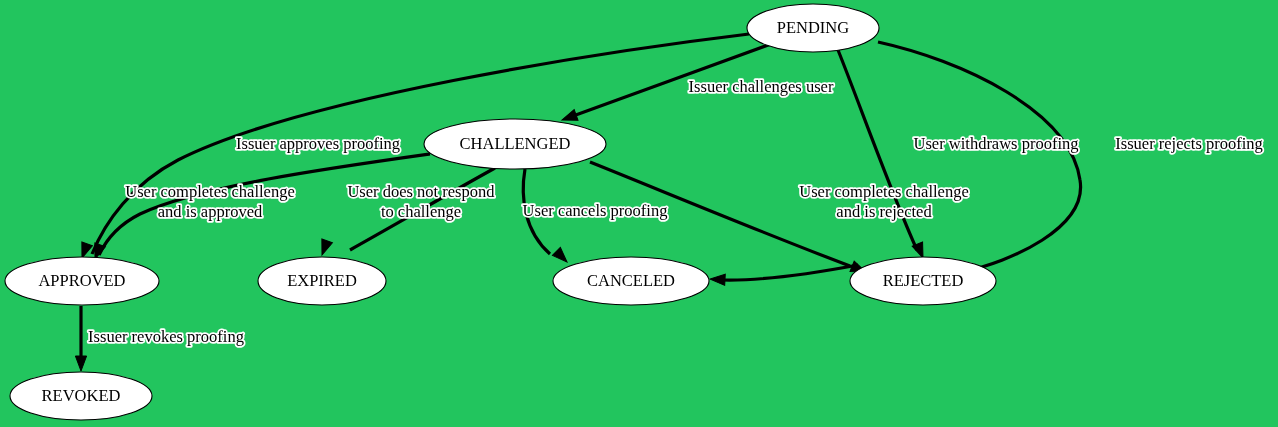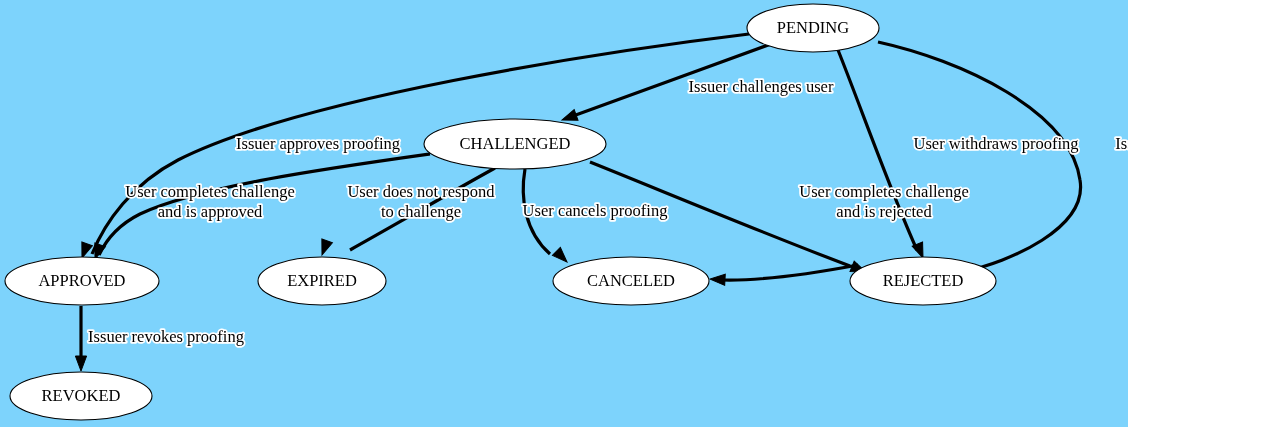--- a/index.html
+++ b/index.html
@@ -5,23 +5,23 @@
   html, body {
     margin: 0;
     padding: 0;
     background: #ffffff;
   }
   body {
     font-family: "Liberation Serif", "DejaVu Serif", serif;
   }
   #diagram-root {
     position: relative;
-    width: 1128px;
+    width: 1278px;
     height: 427px;
-    background: #7dd3fc;
+    background: #22c55e;
     overflow: hidden;
   }
   svg#graph {
     display: block;
     width: 1278px;
     height: 427px;
   }
   .node-ellipse {
     fill: #ffffff;
     stroke: #000000;

